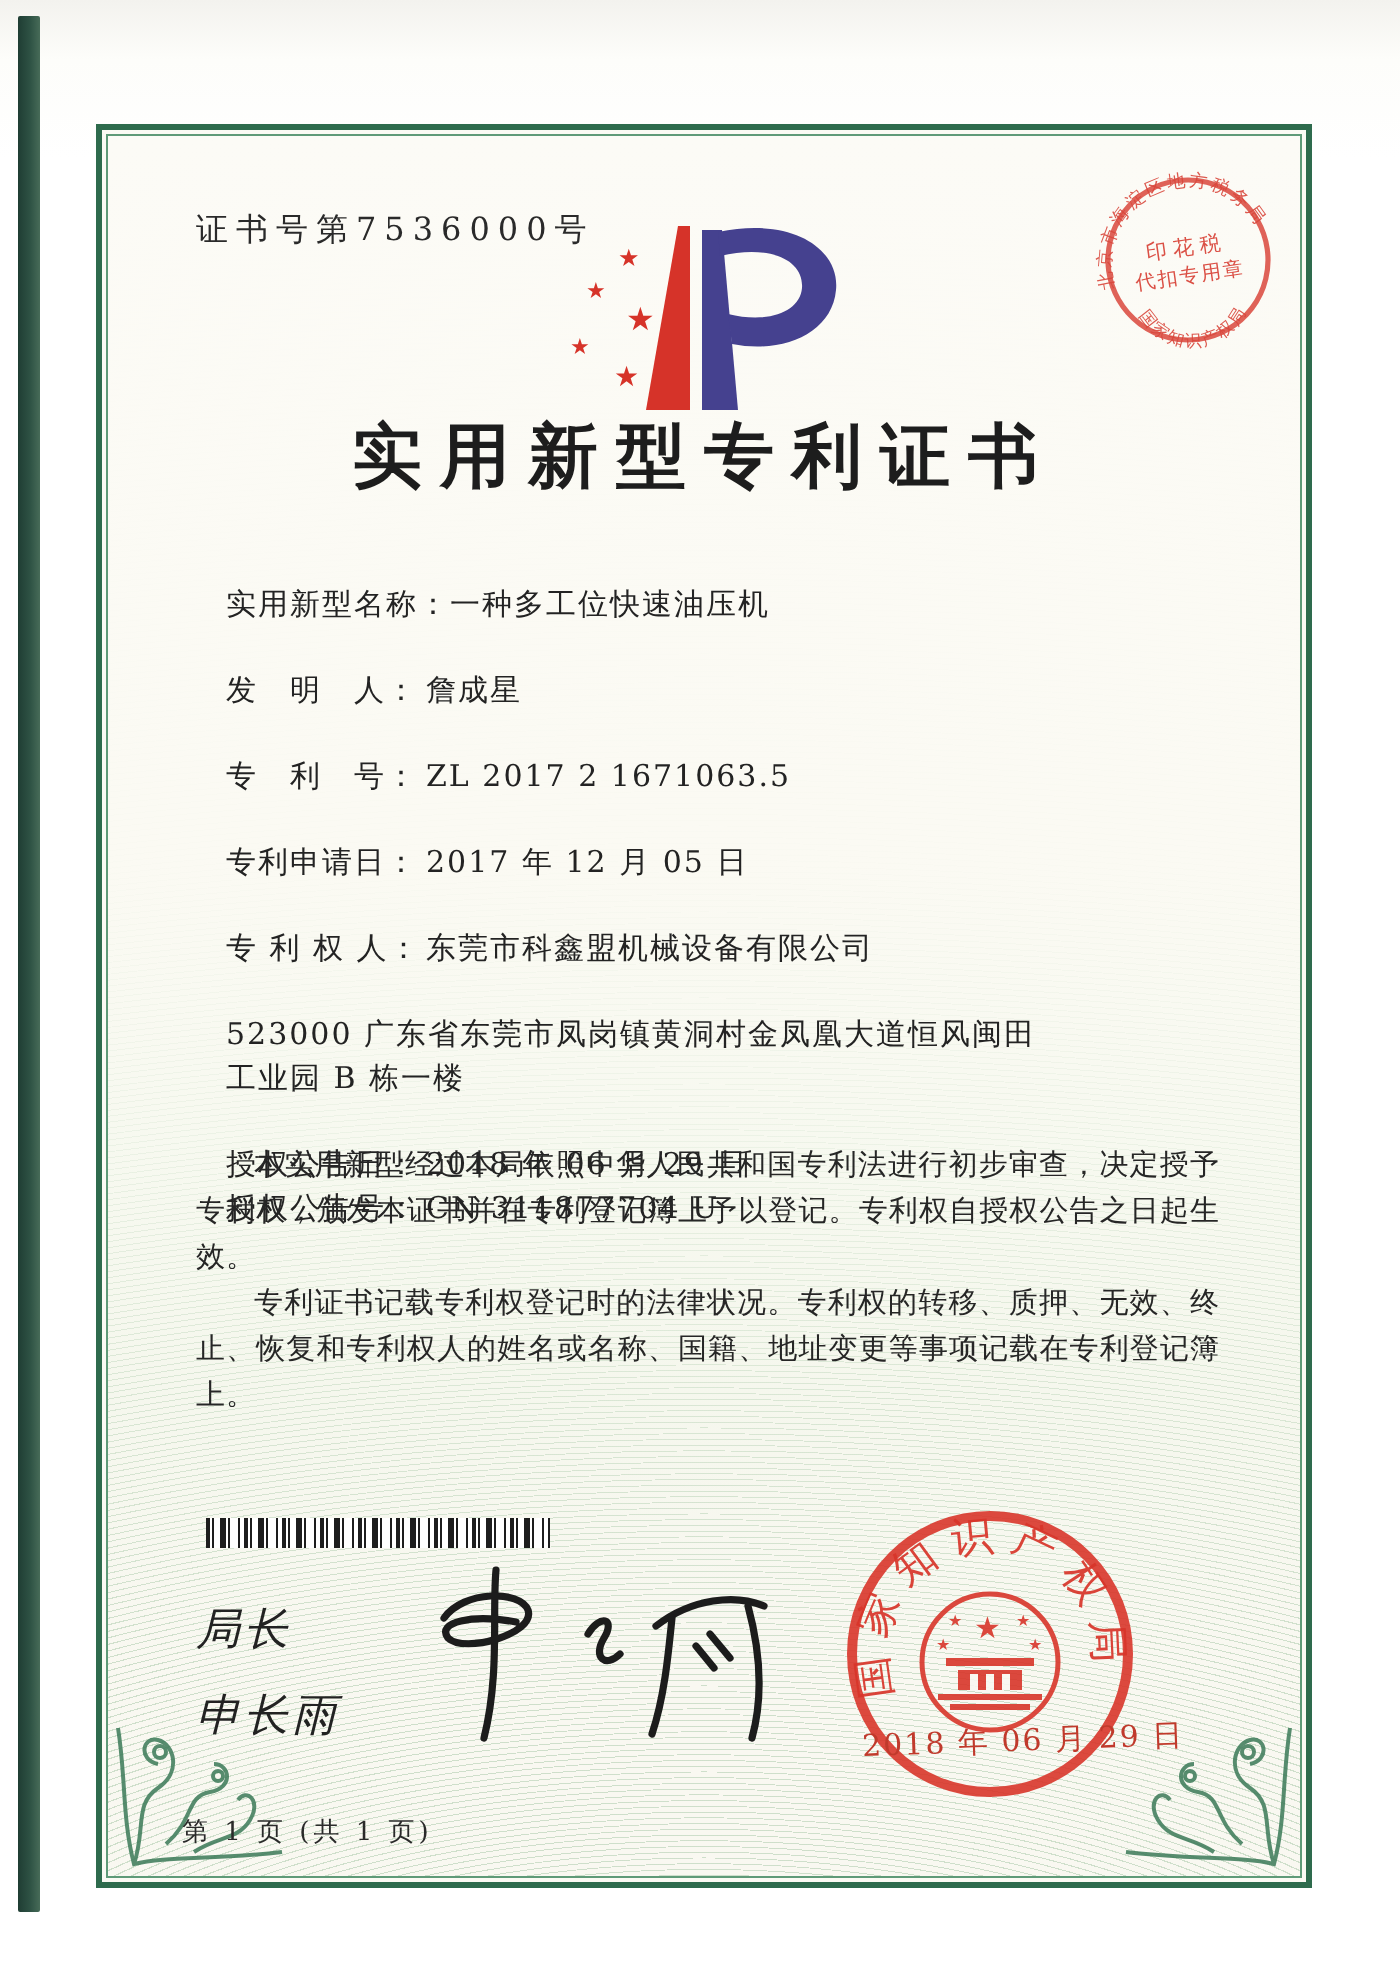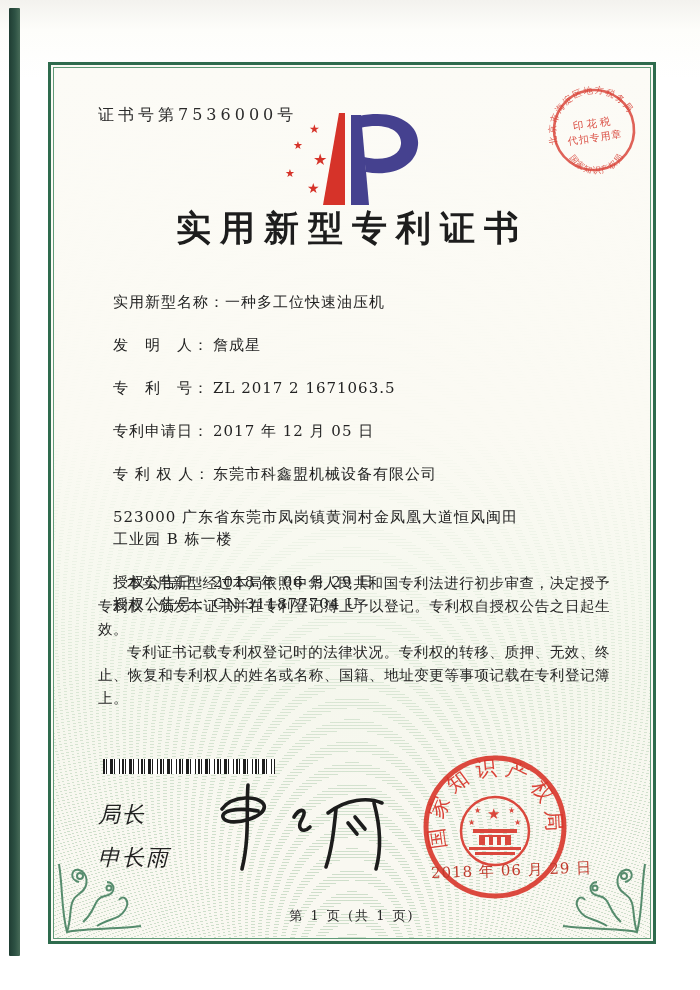--- a/index.html
+++ b/index.html
@@ -63,22 +63,22 @@
   .seal{position:absolute;left:364px;top:682px;width:160px;height:160px;}
   .seal-date{
     position:absolute;left:380px;top:796px;width:175px;font-size:15px;color:#c03a2c;
     letter-spacing:1px;transform:rotate(-2deg);white-space:nowrap;
   }
   .tax-stamp{position:absolute;left:492px;top:14px;width:102px;height:102px;transform:rotate(-8deg);}
   .flourish{position:absolute;width:95px;height:95px;}
   .flourish.bl{left:2px;bottom:2px;}
   .flourish.br{right:2px;bottom:2px;transform:scaleX(-1);}
   .footer{
-    position:absolute;left:0;bottom:16px;width:100%;text-align:center;
-    font-size:13px;letter-spacing:2px;color:#2a2a2a;
+    position:absolute;left:0;bottom:16px;width:100%;text-align:left;
+    font-size:13px;letter-spacing:2px;color:#2a2a2a;padding-left:40px;
   }
 </style>
 </head>
 <body>
 
 <div class="spine"></div>
 
 <div class="frame">
 
   <div class="cert-no">证书号第7536000号</div>

